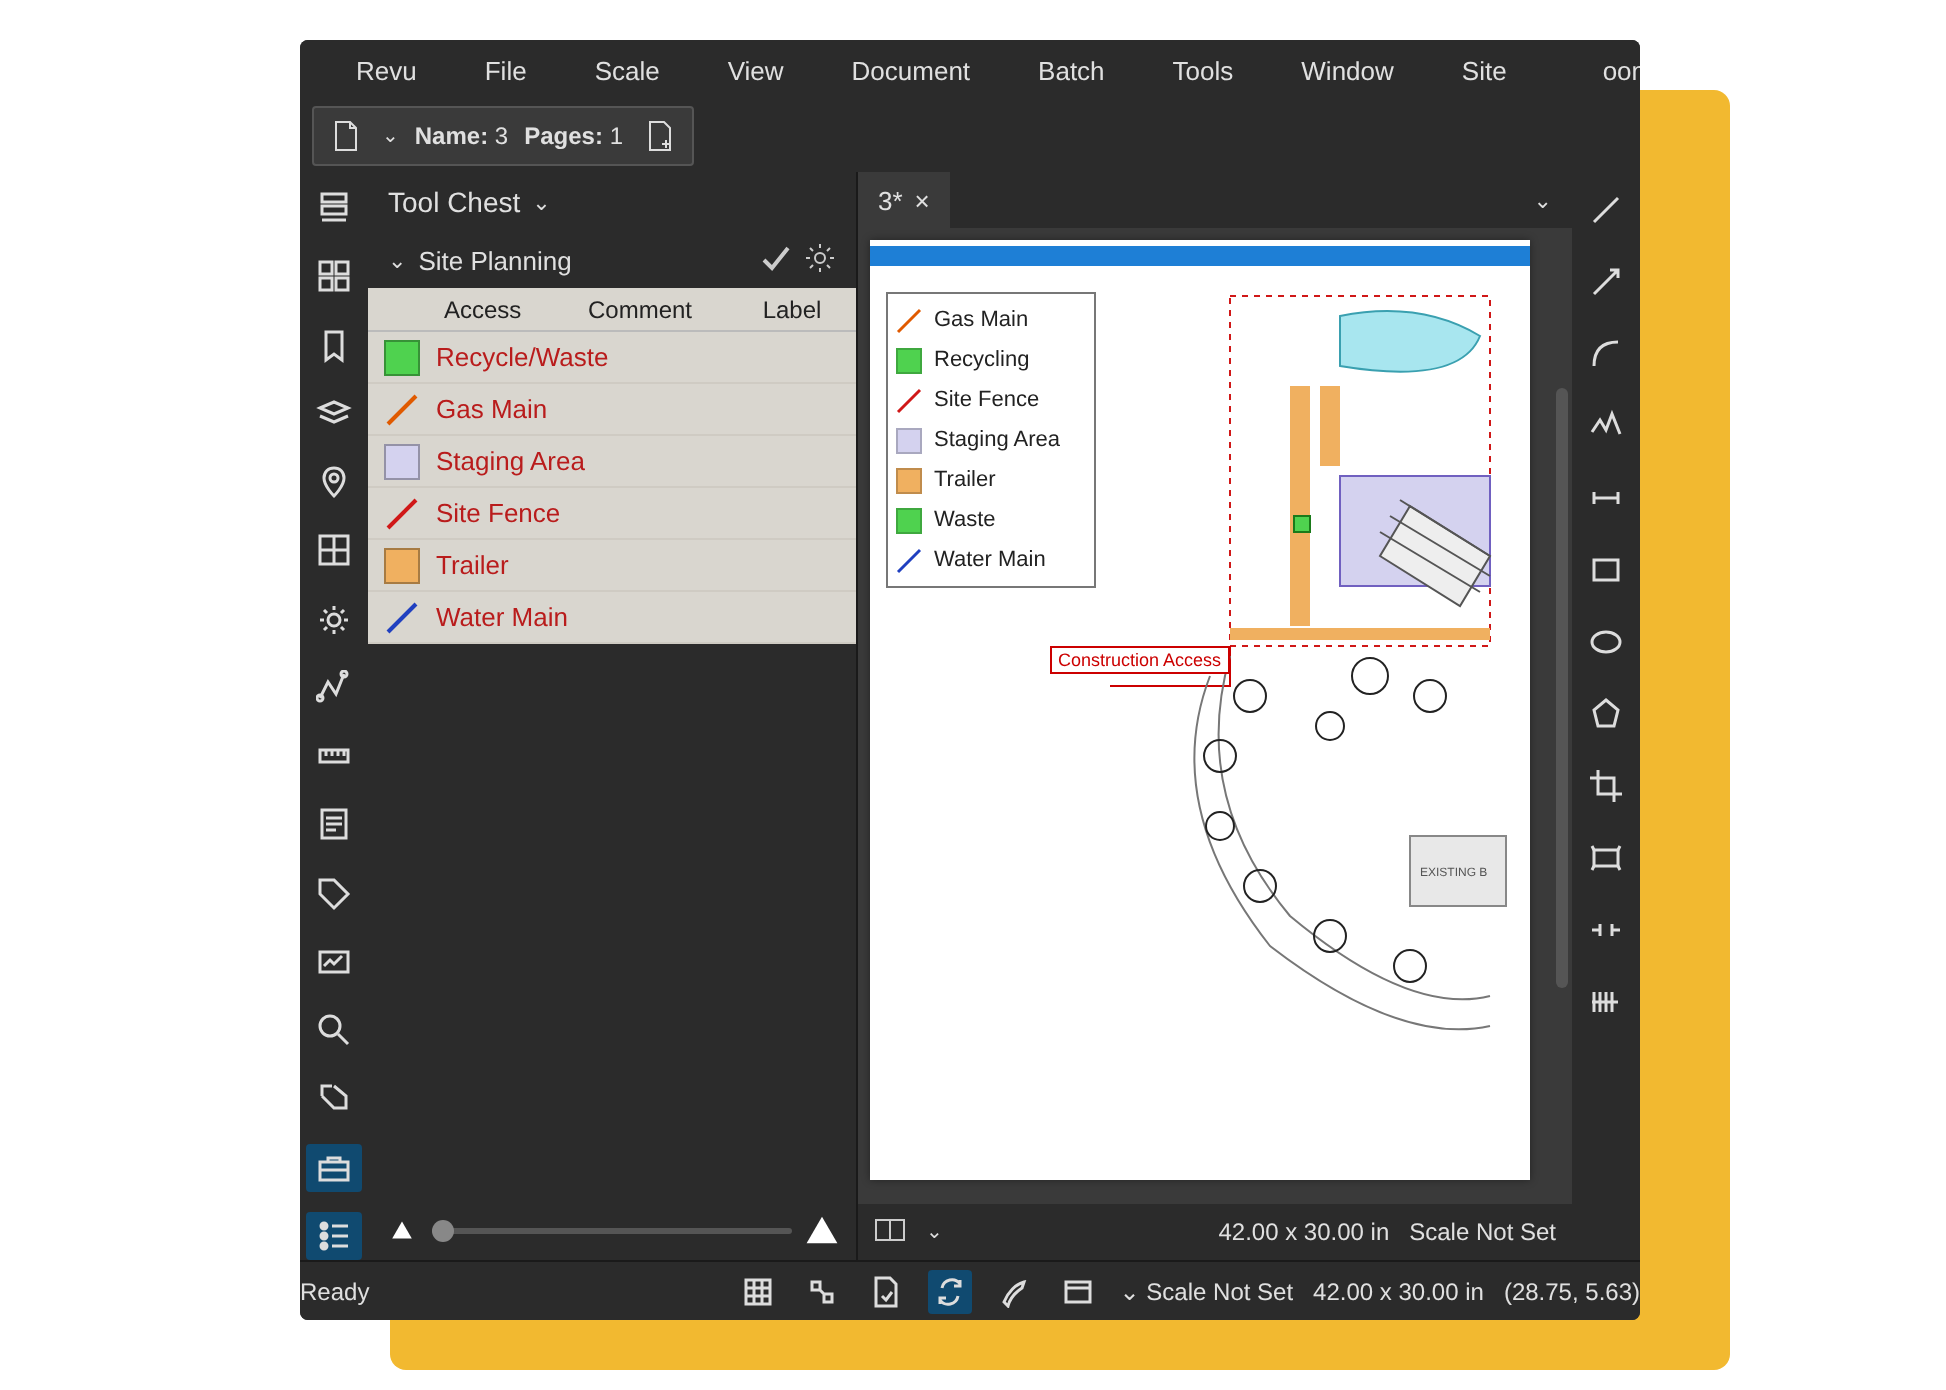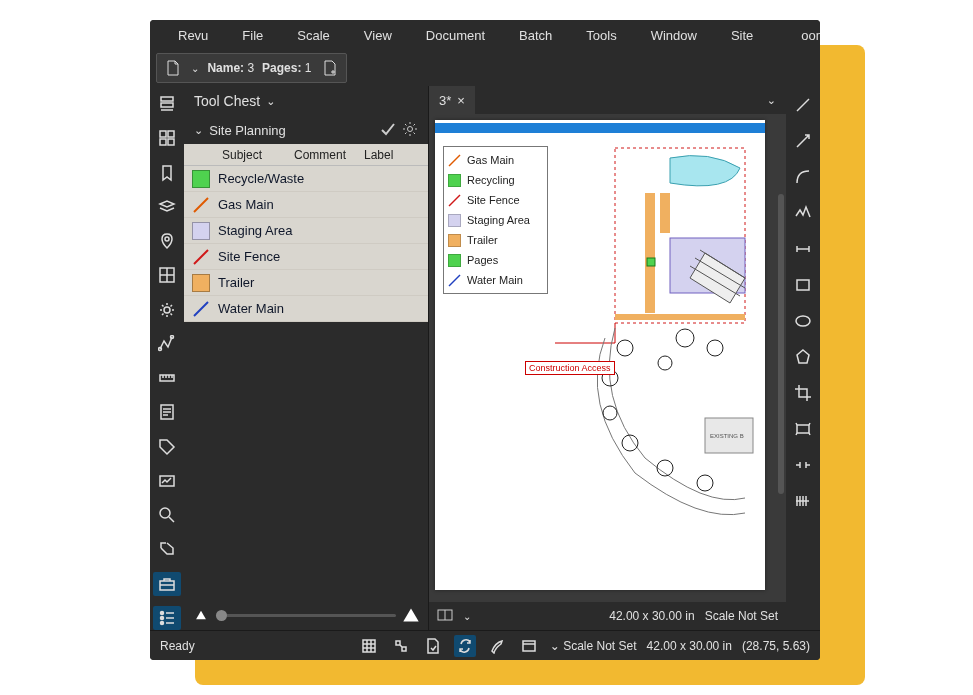--- a/index.html
+++ b/index.html
@@ -21,50 +21,50 @@
   .railbtn.active { background: #104a70; }
   .railbtn svg { stroke: #ddd; fill: none; stroke-width: 1.5; }
 
   .panel { width: 245px; background: #2b2b2b; display: flex; flex-direction: column; border-right: 1px solid #1a1a1a; }
   .panel-hdr { height: 30px; display: flex; align-items: center; padding: 0 10px; font-weight: 400; font-size: 14px; }
   .panel-sub { height: 28px; display: flex; align-items: center; padding: 0 10px; gap: 6px; font-size: 13px; }
   .panel-sub .spacer { flex: 1; }
   .table-hdr { height: 22px; background: #d9d6cf; color: #222; display: flex; align-items: center; font-size: 12px; border-bottom: 1px solid #bbb; }
   .table-hdr .col1 { width: 110px; padding-left: 38px; }
   .table-hdr .col2 { width: 70px; }
-  .table-hdr .col3 { flex: 1; }
+  .table-hdr .col3 { flex: 1; text-align: center; }
   .tool-rows { background: #d9d6cf; }
-  .tool-row { height: 26px; display: flex; align-items: center; padding-left: 8px; gap: 8px; border-bottom: 1px solid #cfcbc3; color: #0f172a; font-size: 13px; }
+  .tool-row { height: 26px; display: flex; align-items: center; padding-left: 8px; gap: 8px; border-bottom: 1px solid #cfcbc3; color: #b91c1c; font-size: 13px; }
   .swatch { width: 18px; height: 18px; border: 1px solid rgba(0,0,0,.3); flex-shrink: 0; }
   .panel-bottom { margin-top: auto; height: 30px; display: flex; align-items: center; padding: 0 10px; gap: 8px; }
   .tri { width: 0; height: 0; border-left: 7px solid transparent; border-right: 7px solid transparent; border-bottom: 12px solid #fff; }
   .slider-track { flex: 1; height: 3px; background: #555; border-radius: 2px; position: relative; }
   .slider-knob { position: absolute; left: 0; top: -4px; width: 11px; height: 11px; border-radius: 50%; background: #888; }
 
   .docarea { flex: 1; display: flex; flex-direction: column; background: #3a3a3a; min-width: 0; }
   .tabbar { height: 28px; background: #2b2b2b; display: flex; align-items: center; }
   .tab { height: 28px; padding: 0 10px; display: flex; align-items: center; gap: 6px; background: #3a3a3a; font-size: 13px; }
   .tab .x { cursor: pointer; }
   .tabbar .spacer { flex: 1; }
   .canvaswrap { flex: 1; background: #3a3a3a; display: flex; justify-content: flex-start; align-items: flex-start; overflow: hidden; position: relative; }
   .paper { margin: 6px 0 0 6px; width: 330px; height: 470px; background: #fff; position: relative; box-shadow: 0 0 4px rgba(0,0,0,.4); }
   .paper::before { content: ""; position: absolute; left: 0; right: 0; top: 3px; height: 10px; background: #1e7fd6; }
   .legend { position: absolute; left: 8px; top: 26px; width: 105px; background: #fff; border: 1px solid #777; font-size: 11px; color: #222; padding: 3px 4px; }
   .legend-row { display: flex; align-items: center; gap: 6px; height: 20px; }
   .leg-sw { width: 13px; height: 13px; border: 1px solid rgba(0,0,0,.2); flex-shrink: 0; }
   .plan-svg { position: absolute; left: 120px; top: 18px; width: 200px; height: 440px; }
-  .constr-label { position: absolute; left: 90px; top: 203px; font-size: 9px; color: #c00; border: 1px solid #c00; padding: 1px 3px; background: #fff; white-space: nowrap; margin-top: 38px; }
+  .constr-label { position: absolute; left: 90px; top: 203px; font-size: 9px; color: #c00; border: 1px solid #c00; padding: 1px 3px; background: #fff; white-space: nowrap; }
   .doc-scroll { position: absolute; right: 2px; top: 80px; width: 6px; height: 300px; background: #555; border-radius: 3px; }
 
   .docstatus { height: 28px; background: #2b2b2b; display: flex; align-items: center; padding: 0 8px; gap: 10px; font-size: 12px; }
   .docstatus .spacer { flex: 1; }
 
   .rightrail { width: 34px; background: #2b2b2b; display: flex; flex-direction: column; align-items: center; padding-top: 6px; gap: 10px; }
 
-  .statusbar { height: 30px; background: #2b2b2b; border-top: 1px solid #1a1a1a; display: flex; align-items: center; padding: 0 10px; gap: 10px; font-size: 12px; }
+  .statusbar { height: 30px; background: #2b2b2b; border-top: 1px solid #1a1a1a; display: flex; align-items: center; padding: 0 0; gap: 10px; font-size: 12px; }
   .statusbar .spacer { flex: 1; }
   .sbtn { width: 22px; height: 22px; display: flex; align-items: center; justify-content: center; cursor: pointer; border-radius: 2px; }
   .sbtn.active { background: #104a70; }
   .sbtn svg { stroke: #ddd; fill: none; stroke-width: 1.5; }
 
   .menuitem { cursor: pointer; margin-left: 20px; }
 </style>
 </head>
 <body>
 
@@ -225,21 +225,21 @@
             </svg>
         </span>
         <span>
           <svg width="16" height="16" viewBox="0 0 16 16">
               <circle cx="8" cy="8" r="2.5" fill="none" stroke="#ccc"></circle>
               <path d="M8 1v2M8 13v2M1 8h2M13 8h2M3 3l1.5 1.5M11.5 11.5L13 13M13 3l-1.5 1.5M4.5 11.5L3 13" stroke="#ccc"></path>
             </svg>
         </span>
       </div>
       <div class="table-hdr">
-        <div class="col1">Subject</div>
+        <div class="col1">Access</div>
         <div class="col2">Comment</div>
         <div class="col3">Label</div>
       </div>
       <div class="tool-rows" id="tool-rows">
           <div class="tool-row">
             <div class="swatch" style="background: rgb(79, 210, 79);"></div>
             <span>Recycle/Waste</span>
           </div>
           <div class="tool-row">
             <div class="swatch" style="background: rgb(217, 214, 207); border: none;"><svg width="18" height="18" viewBox="0 0 18 18">
@@ -308,21 +308,21 @@
               <div class="legend-row">
                 <div class="leg-sw" style="background: rgb(212, 210, 239);"></div>
                 <span>Staging Area</span>
               </div>
               <div class="legend-row">
                 <div class="leg-sw" style="background: rgb(240, 176, 96);"></div>
                 <span>Trailer</span>
               </div>
               <div class="legend-row">
                 <div class="leg-sw" style="background: rgb(79, 210, 79);"></div>
-                <span>Pages</span>
+                <span>Waste</span>
               </div>
               <div class="legend-row">
                 <div class="leg-sw" style="border: none;"><svg width="13" height="13" viewBox="0 0 13 13">
                     <path d="M1 12L12 1" stroke="#2040c0" stroke-width="1.5"></path>
                   </svg></div>
                 <span>Water Main</span>
               </div>
             </div>
           <svg class="plan-svg" viewBox="0 0 200 440">
 

